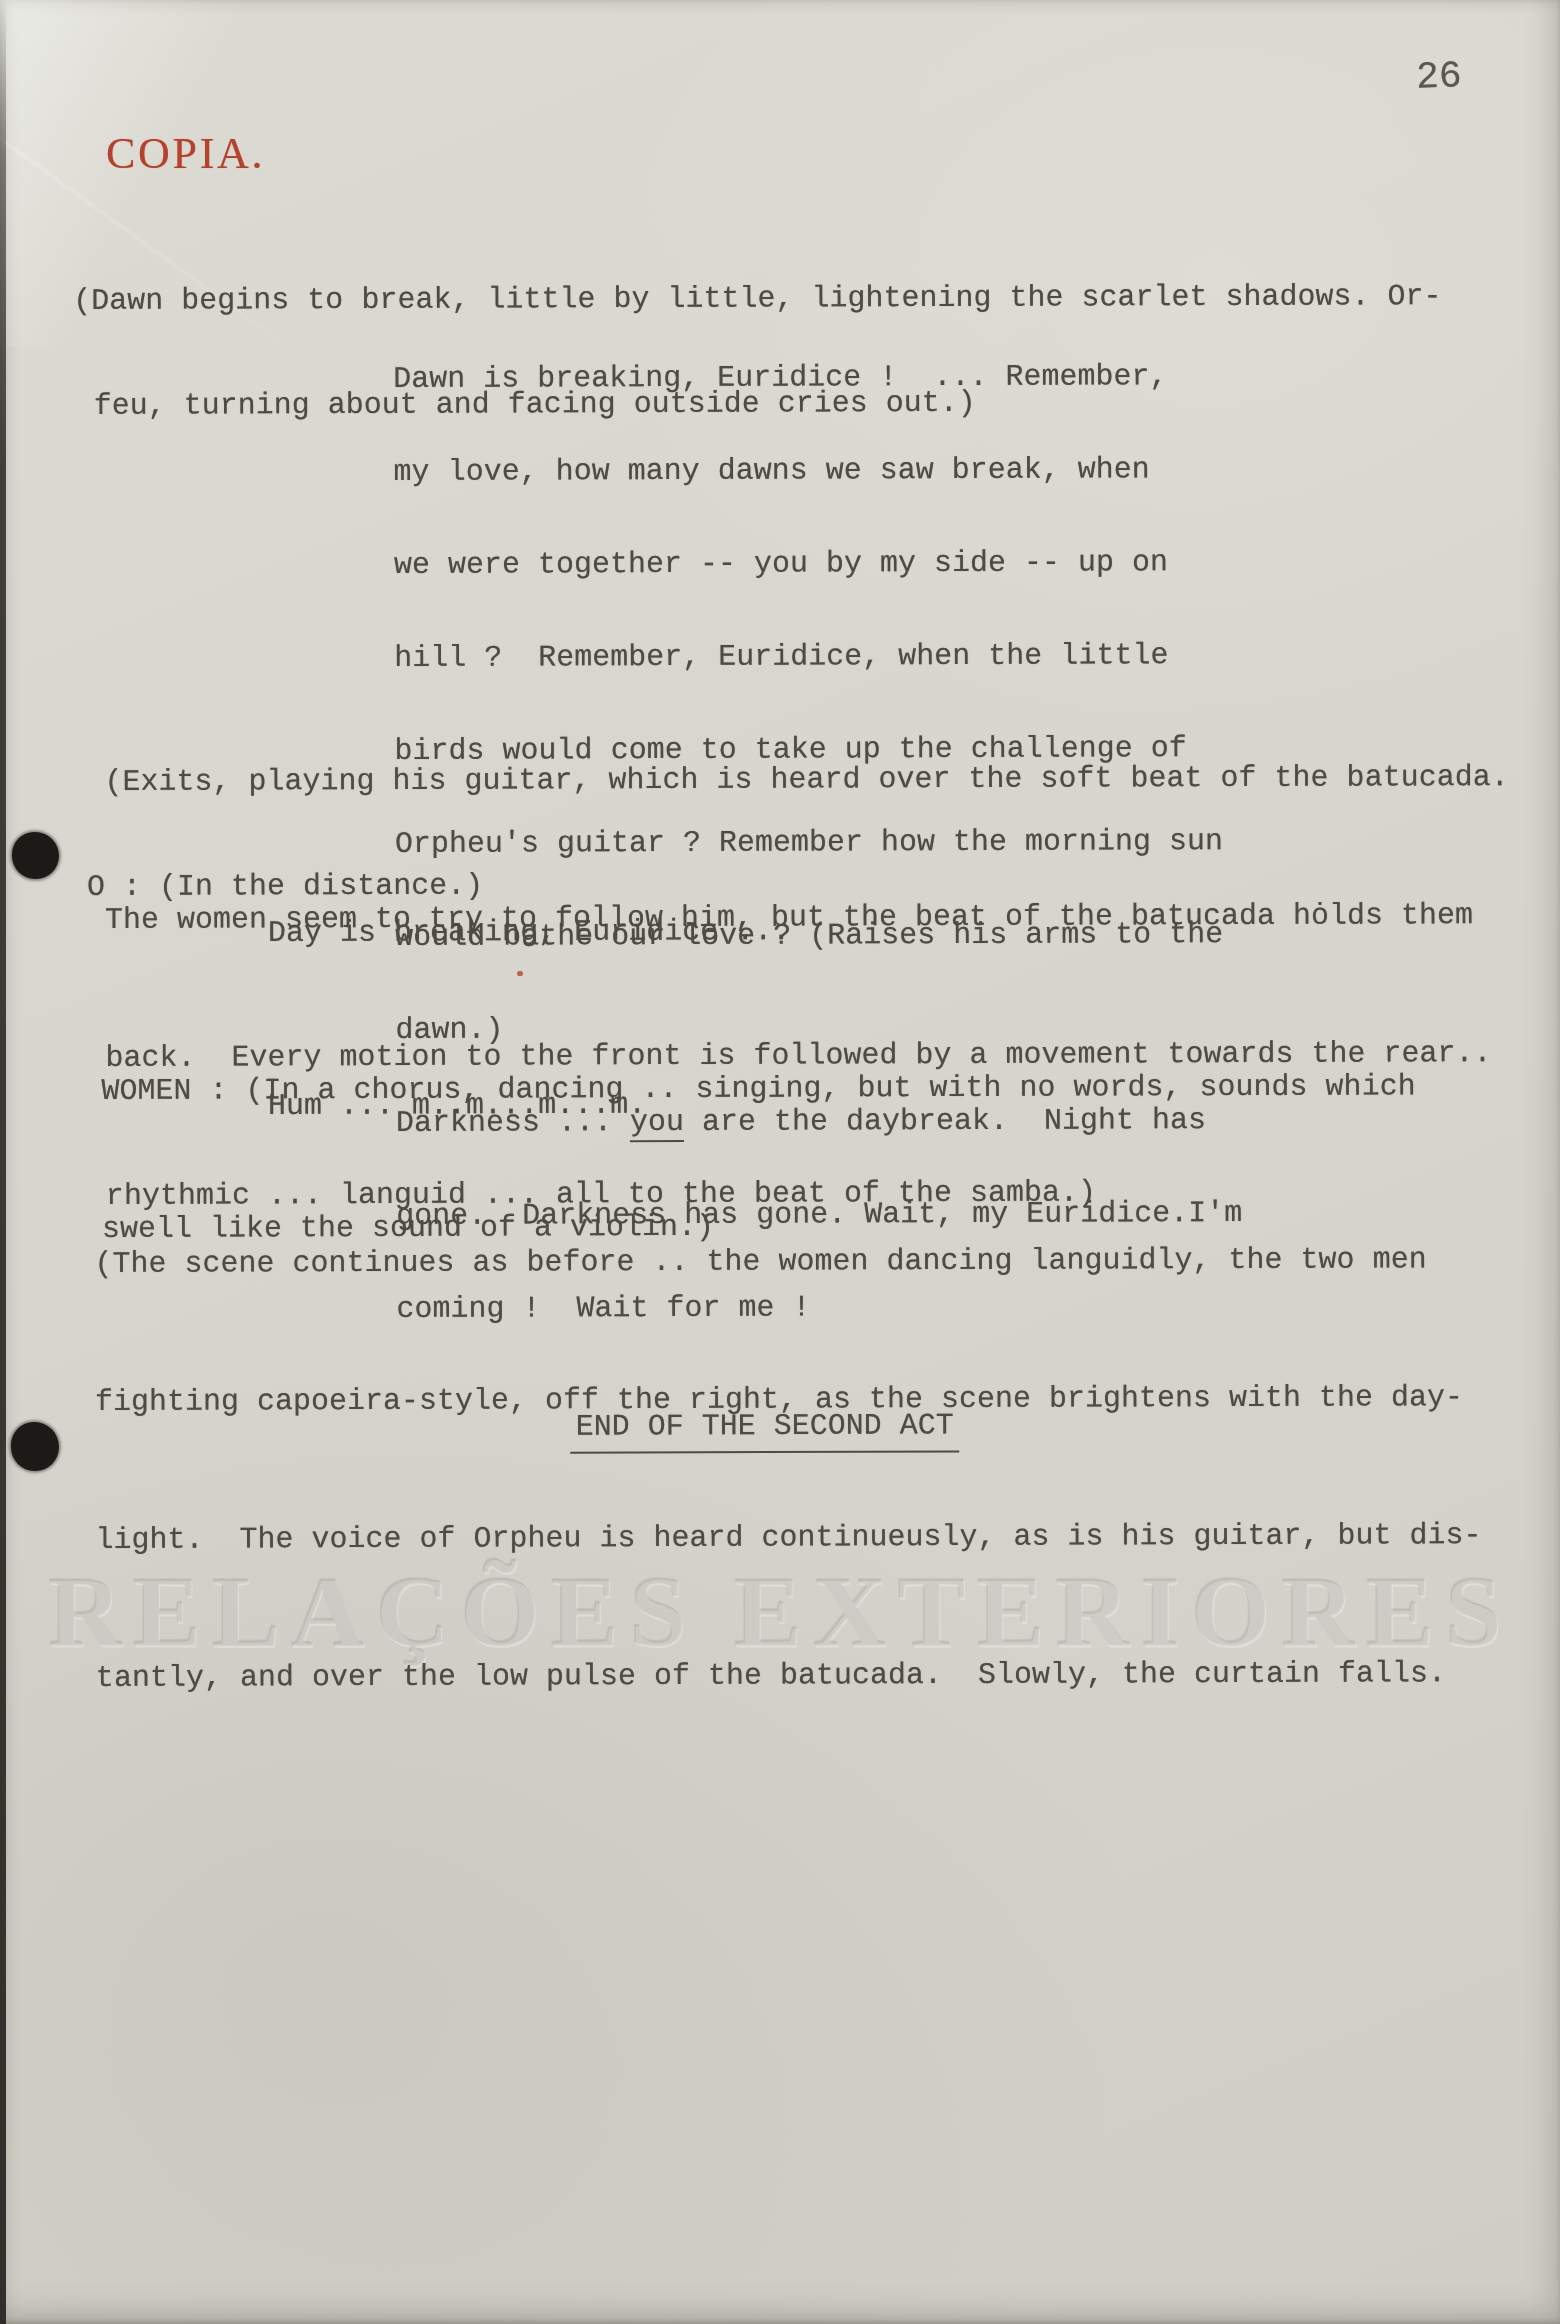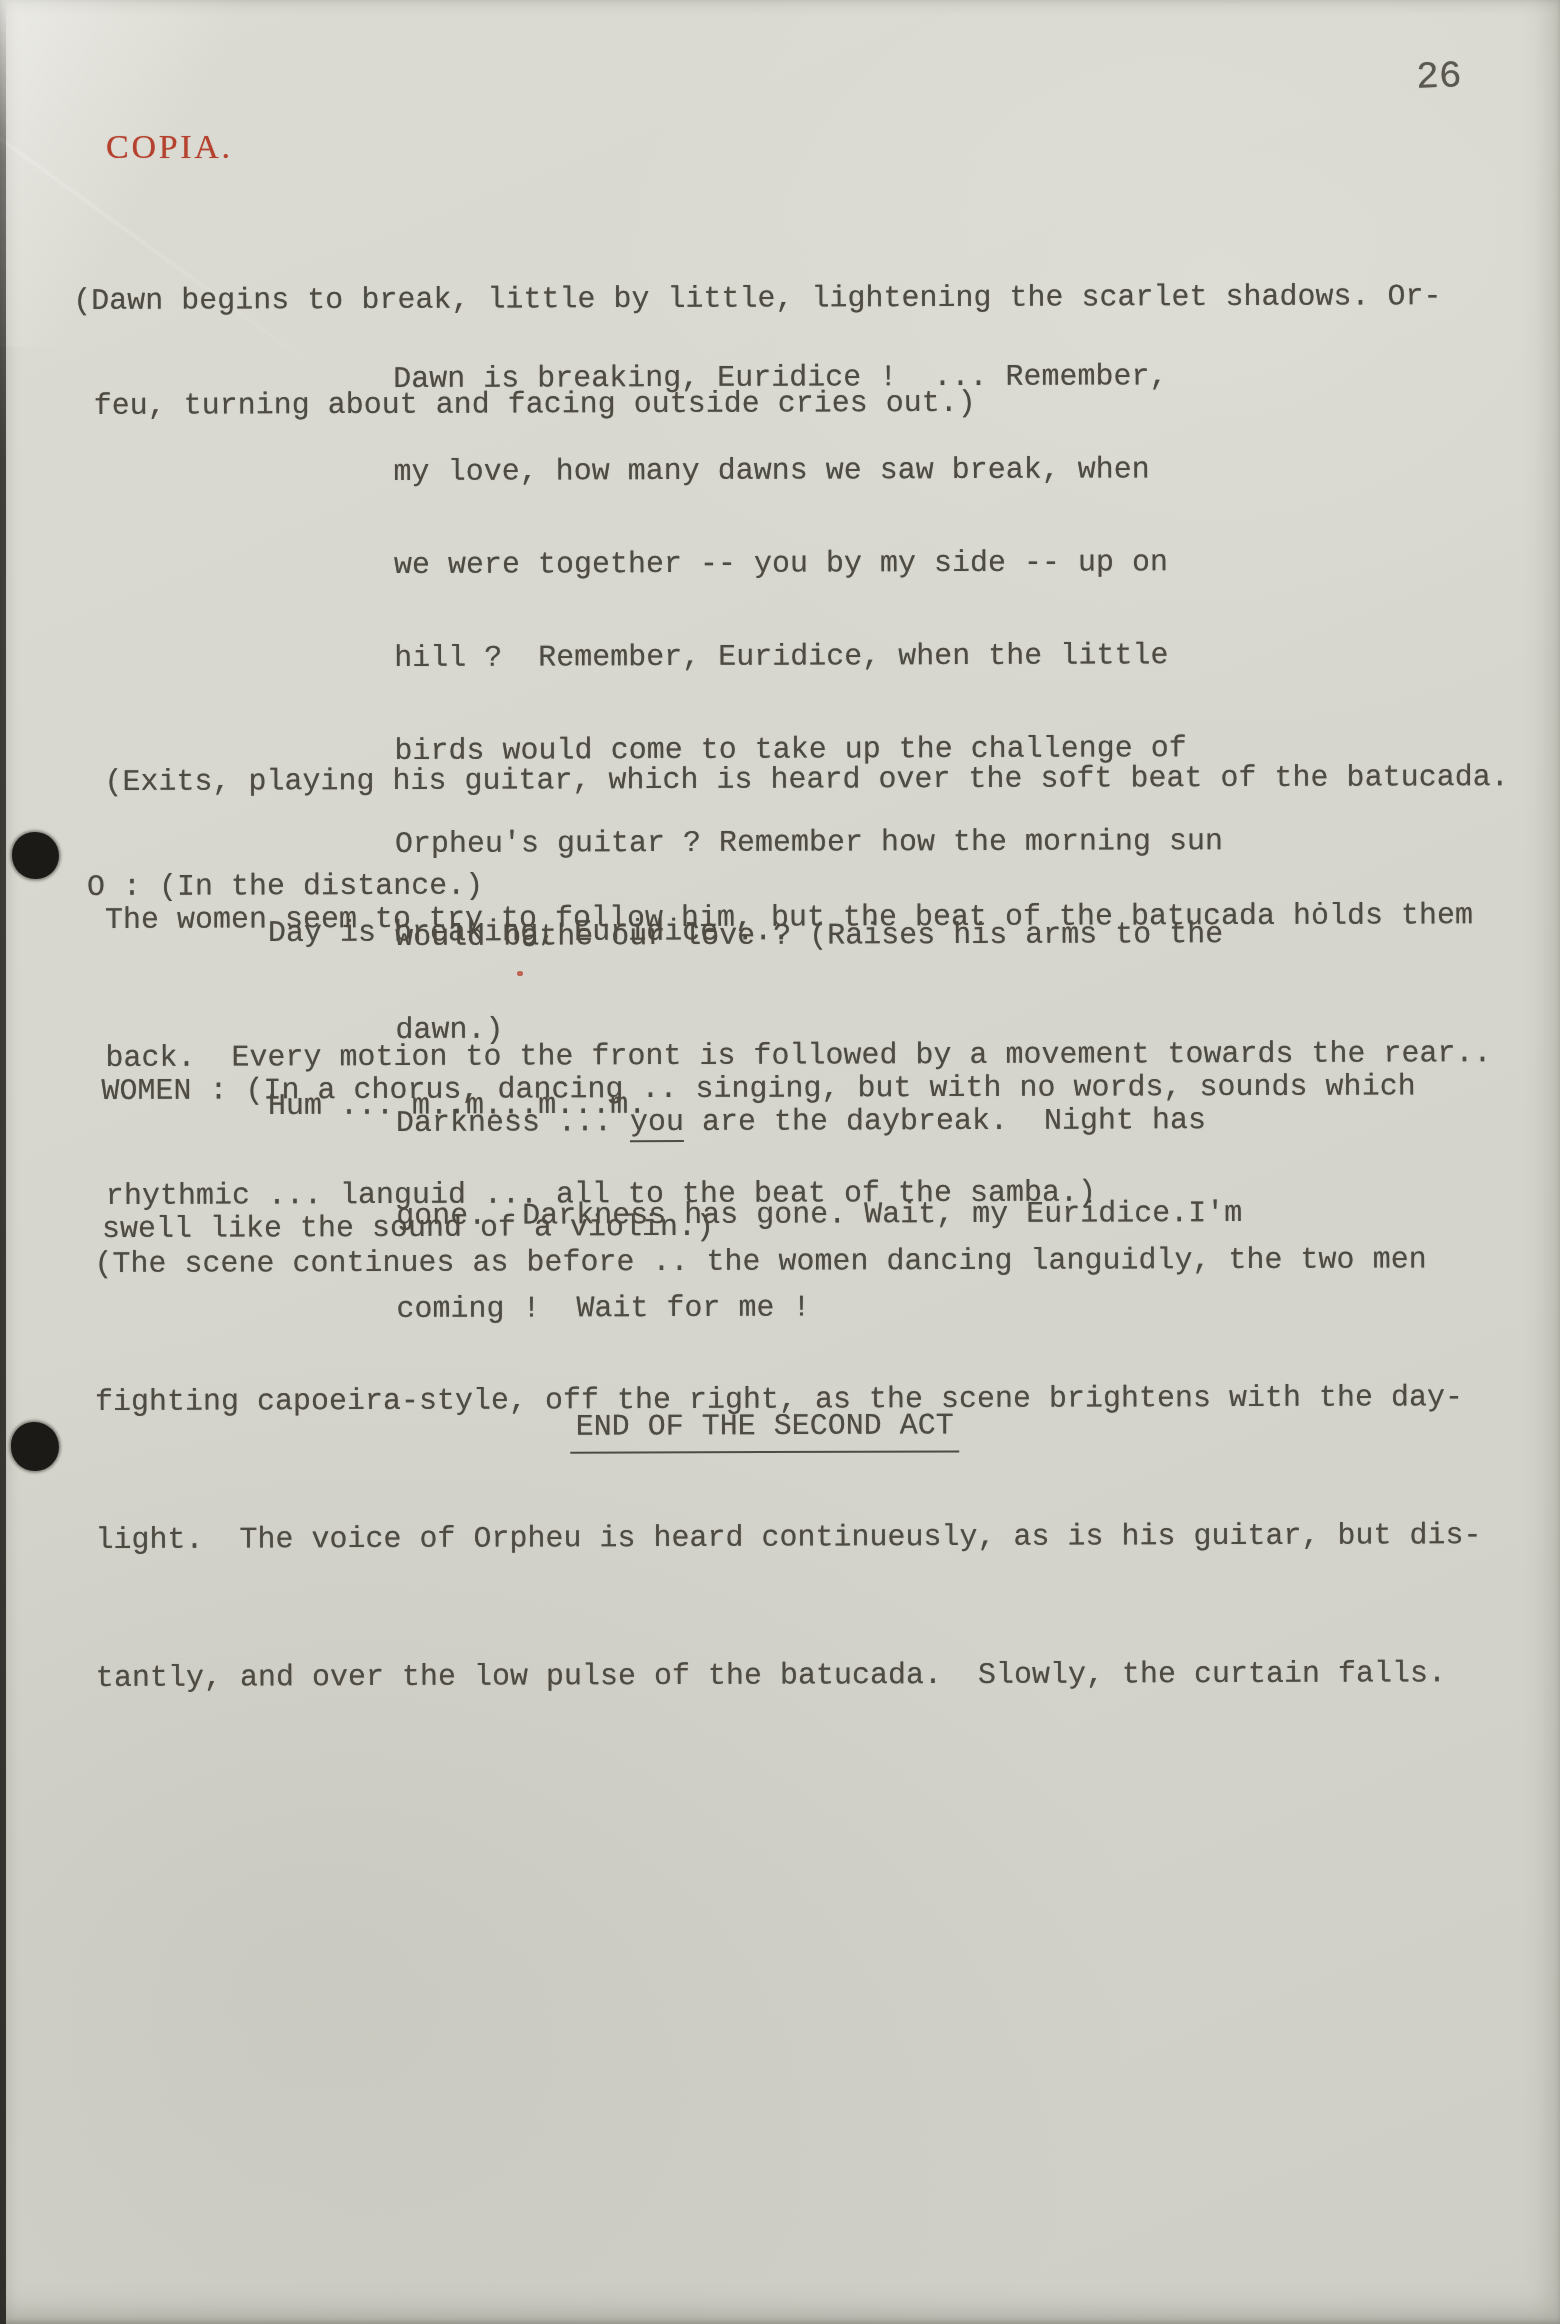--- a/index.html
+++ b/index.html
@@ -32,21 +32,21 @@
   .hole.h1{left:12px;top:832px;width:47px;height:47px;}
   .hole.h2{left:11px;top:1422px;width:48px;height:49px;}
   .speck{position:absolute;left:517px;top:971px;width:5.5px;height:4.6px;border-radius:50%;background:rgba(178,62,40,0.75);}
 
   .typed{position:absolute;white-space:pre;transform:rotate(-0.2deg);transform-origin:left top;
     text-shadow:0 0 0.9px rgba(72,69,60,0.55);}
   .tline{display:block;white-space:pre;}
 
   .stamp{position:absolute;left:106px;top:128px;
     font-family:"Liberation Serif","DejaVu Serif",serif;
-    font-size:34px;letter-spacing:2.7px;color:#b4422e;
+    font-size:44px;letter-spacing:2.7px;color:#b4422e;
     text-shadow:0 0 0.9px rgba(180,66,46,0.6);}
   .pagenum{position:absolute;left:1416px;top:55px;font-size:38px;color:#5b5850;
     transform:rotate(-2deg);text-shadow:0 0 0.9px rgba(90,87,78,0.5);}
 
   .body-size{font-size:30px;}
   .sd1{left:73px;top:214px;line-height:35px;}
   .sd1 .ind{padding-left:20px;}
   .speech{left:393px;top:302px;line-height:31px;}
   .uword{border-bottom:2.7px solid currentColor;padding-bottom:1px;}
   .sd2{left:104px;top:667px;line-height:46px;}
@@ -67,20 +67,21 @@
 </style>
 </head>
 <body>
 
 <div class="sheet">
 
   <div class="corner-light"></div>
   <div class="crease"></div>
   <div class="edge-left"></div>
 
+  <div class="watermark">RELAÇÕES EXTERIORES</div>
 
   <div class="stamp">COPIA.</div>
   <div class="pagenum">26</div>
 
   <div class="typed body-size sd1">
     <span class="tline">(Dawn begins to break, little by little, lightening the scarlet shadows. Or-</span>
     <span class="tline ind">feu, turning about and facing outside cries out.)</span>
   </div>
 
   <div class="typed body-size speech">

